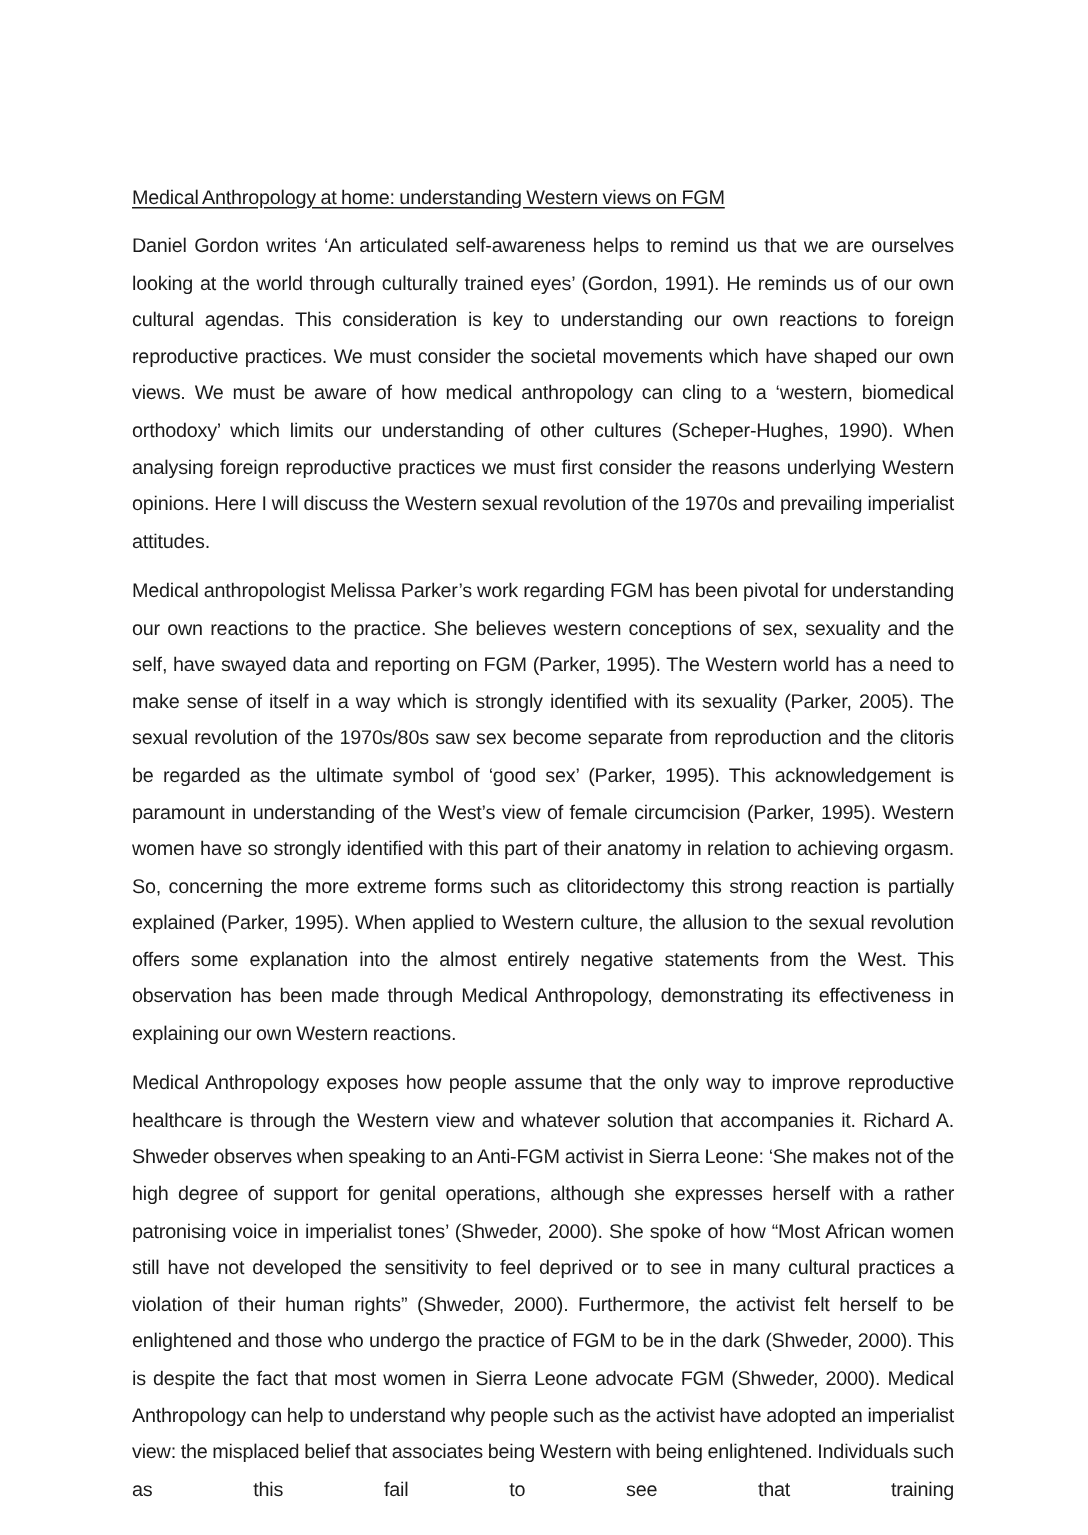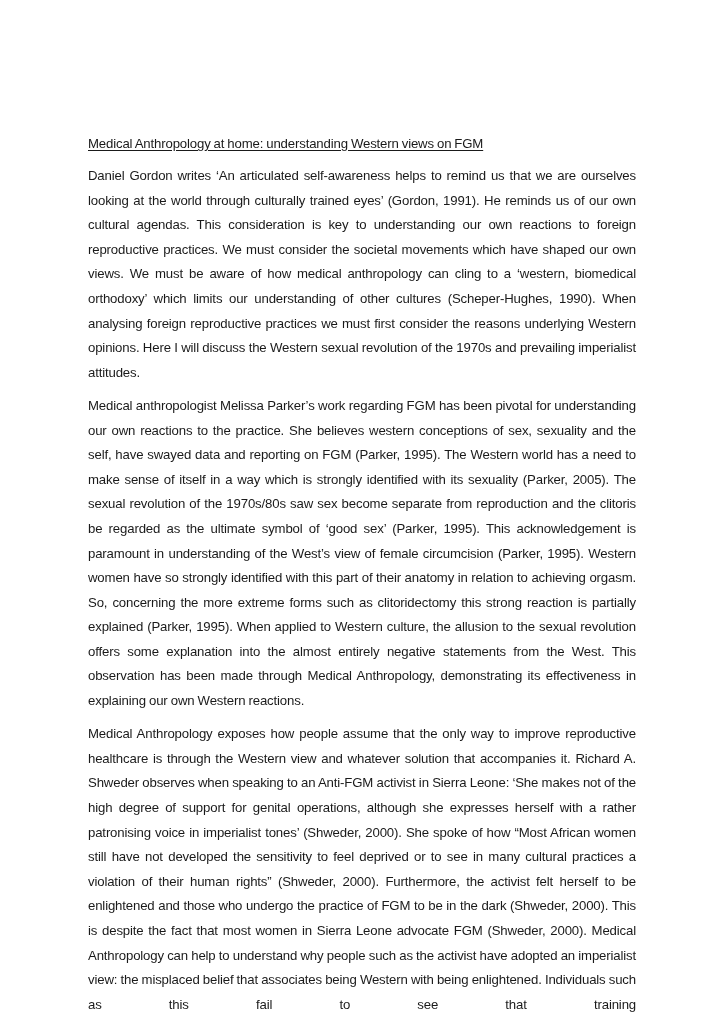--- a/index.html
+++ b/index.html
@@ -19,21 +19,21 @@
       position: absolute;
       left: 88px;
       top: 122px;
       width: 548px;
     }
     .doc-title {
       font-size: 13.2px;
       line-height: 20px;
       text-decoration: underline;
       text-underline-offset: 2px;
-      margin: 12px 0 10px 0;
+      margin: 0 0 10px 0;
       font-weight: normal;
       letter-spacing: -0.15px;
       word-spacing: -0.5px;
     }
     .para {
       font-size: 13.2px;
       line-height: 24.6px;
       text-align: justify;
       margin: 0 0 8.6px 0;
       letter-spacing: -0.15px;

